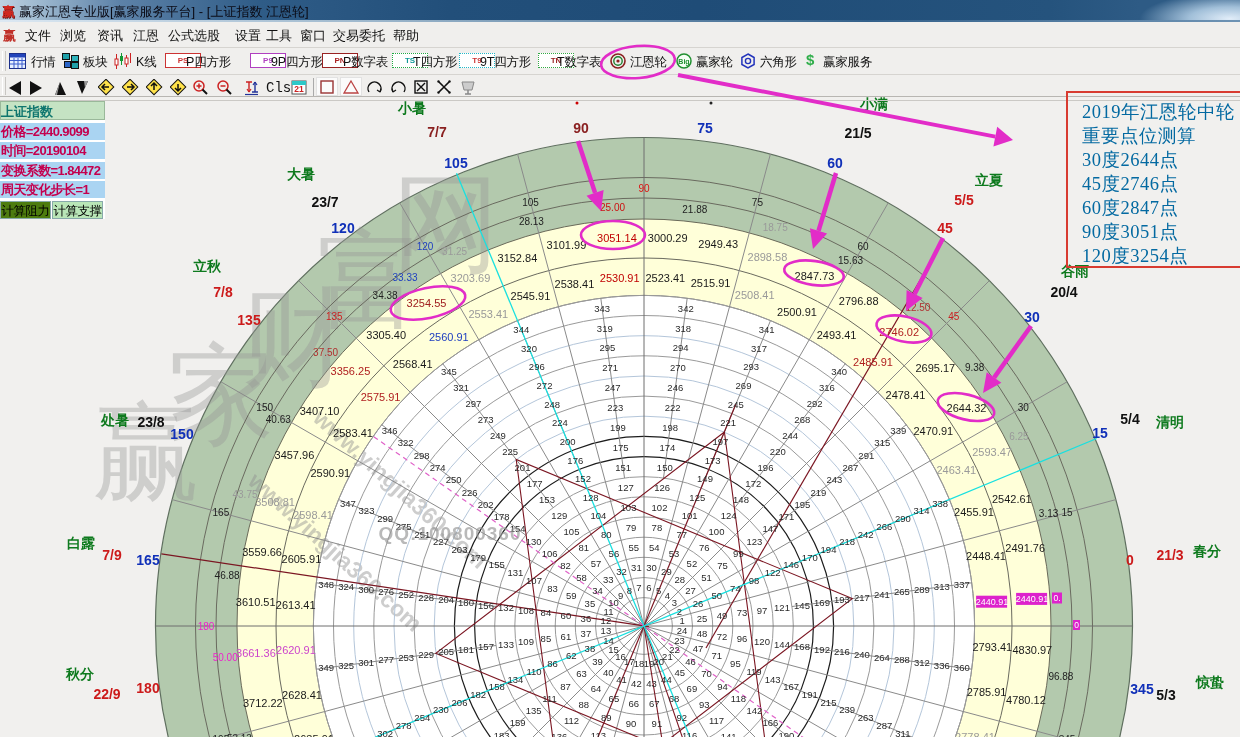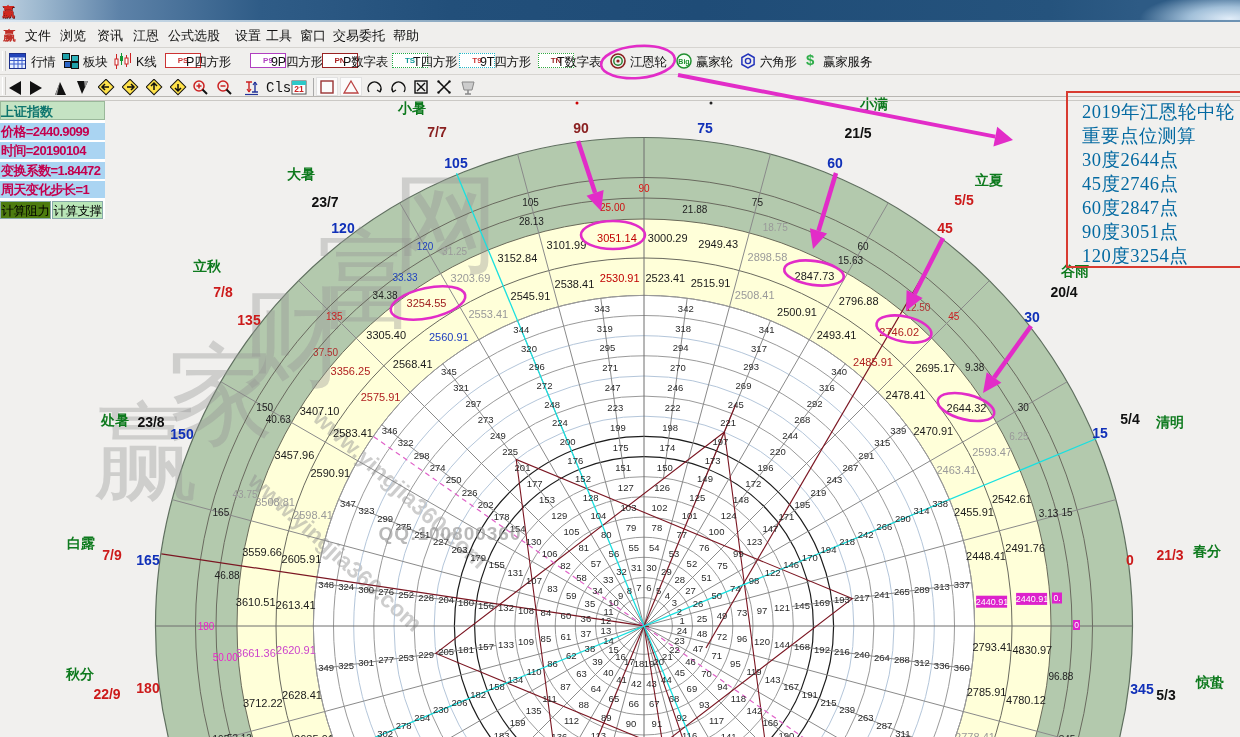--- a/index.html
+++ b/index.html
@@ -552,20 +552,21 @@
 <polygon points="813,249 809.9,228.2 827.1,233.4" fill="#e22cc8"></polygon>
 <line x1="943" y1="238" x2="914.6" y2="294.1" stroke="#e22cc8" stroke-width="4.5"></line>
 <polygon points="906,311 906.6,290.0 922.6,298.1" fill="#e22cc8"></polygon>
 <line x1="1031" y1="326" x2="994.1" y2="377.6" stroke="#e22cc8" stroke-width="4.5"></line>
 <polygon points="983,393 986.7,372.3 1001.4,382.8" fill="#e22cc8"></polygon>
 </svg>
 </div>
 <div id="titlebar">
     <div id="titleglow"></div>
     <span class="ic">赢</span>
+    <span class="tt">赢家江恩专业版[赢家服务平台] - [上证指数 江恩轮]</span>
   </div>
 <div id="titlebtm"></div>
 <div id="menubar">
 <span style="left:3px;color:#c03028;font-weight:bold;">赢</span>
 <span style="left:25px;">文件</span>
     <span style="left:60px;">浏览</span>
     <span style="left:97px;">资讯</span>
 <span style="left:133px;">江恩</span>
     <span style="left:168px;">公式选股</span>
     <span style="left:235px;">设置</span>

